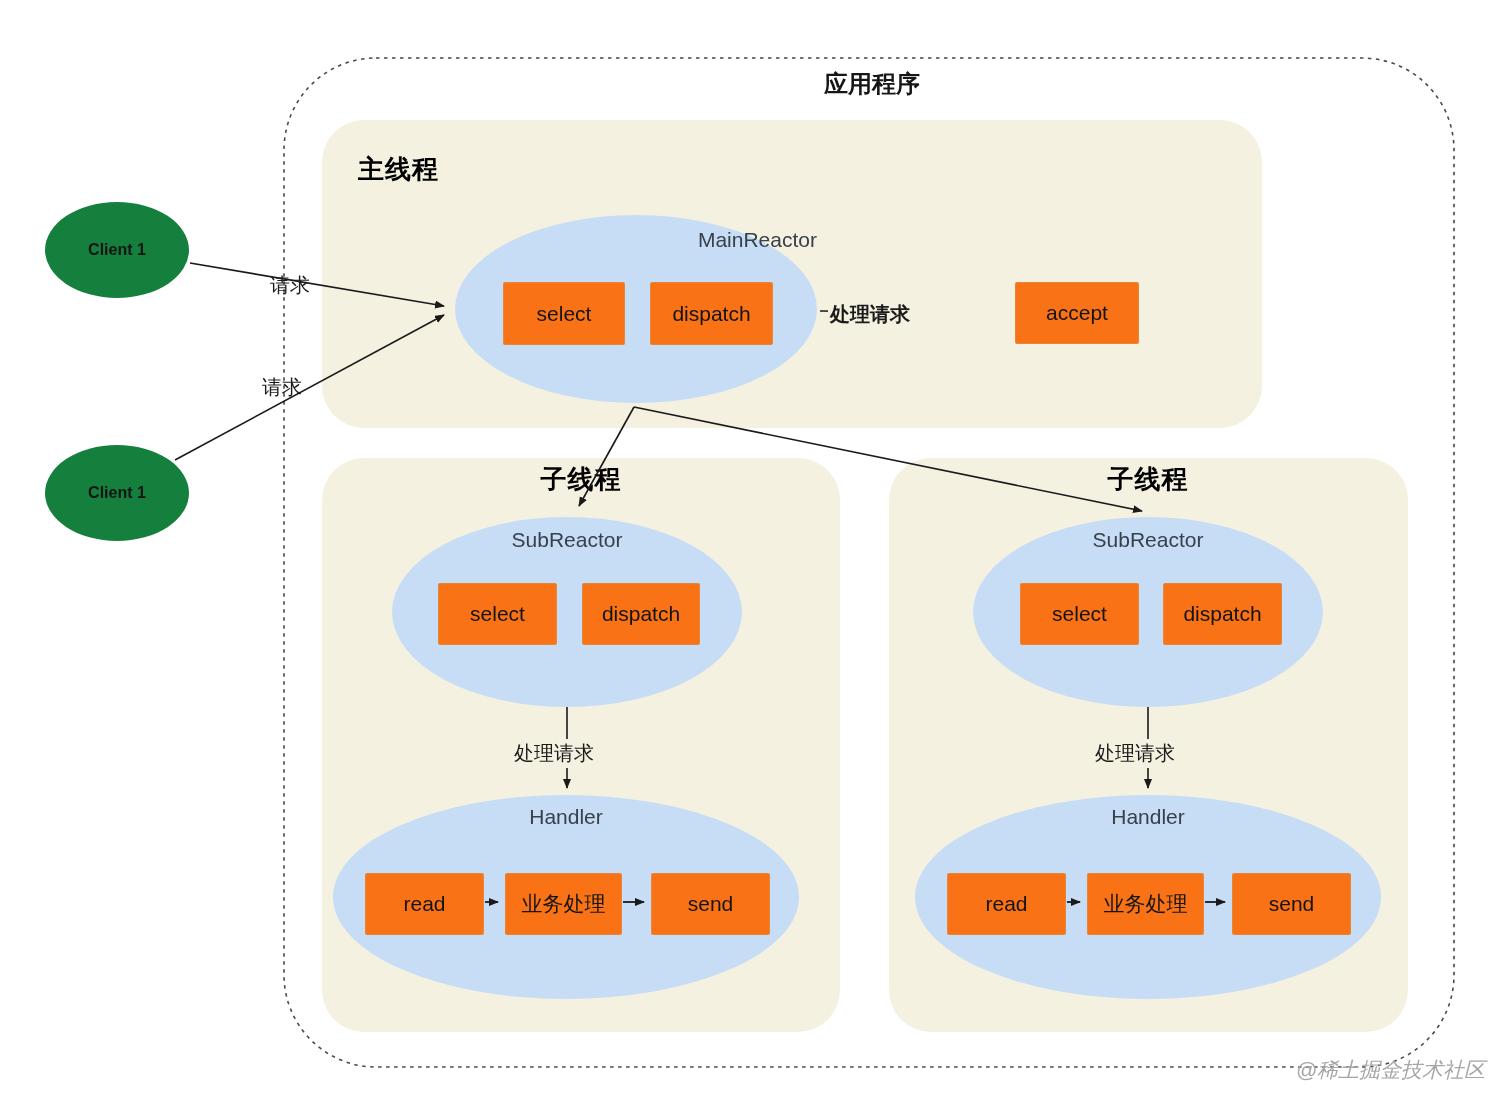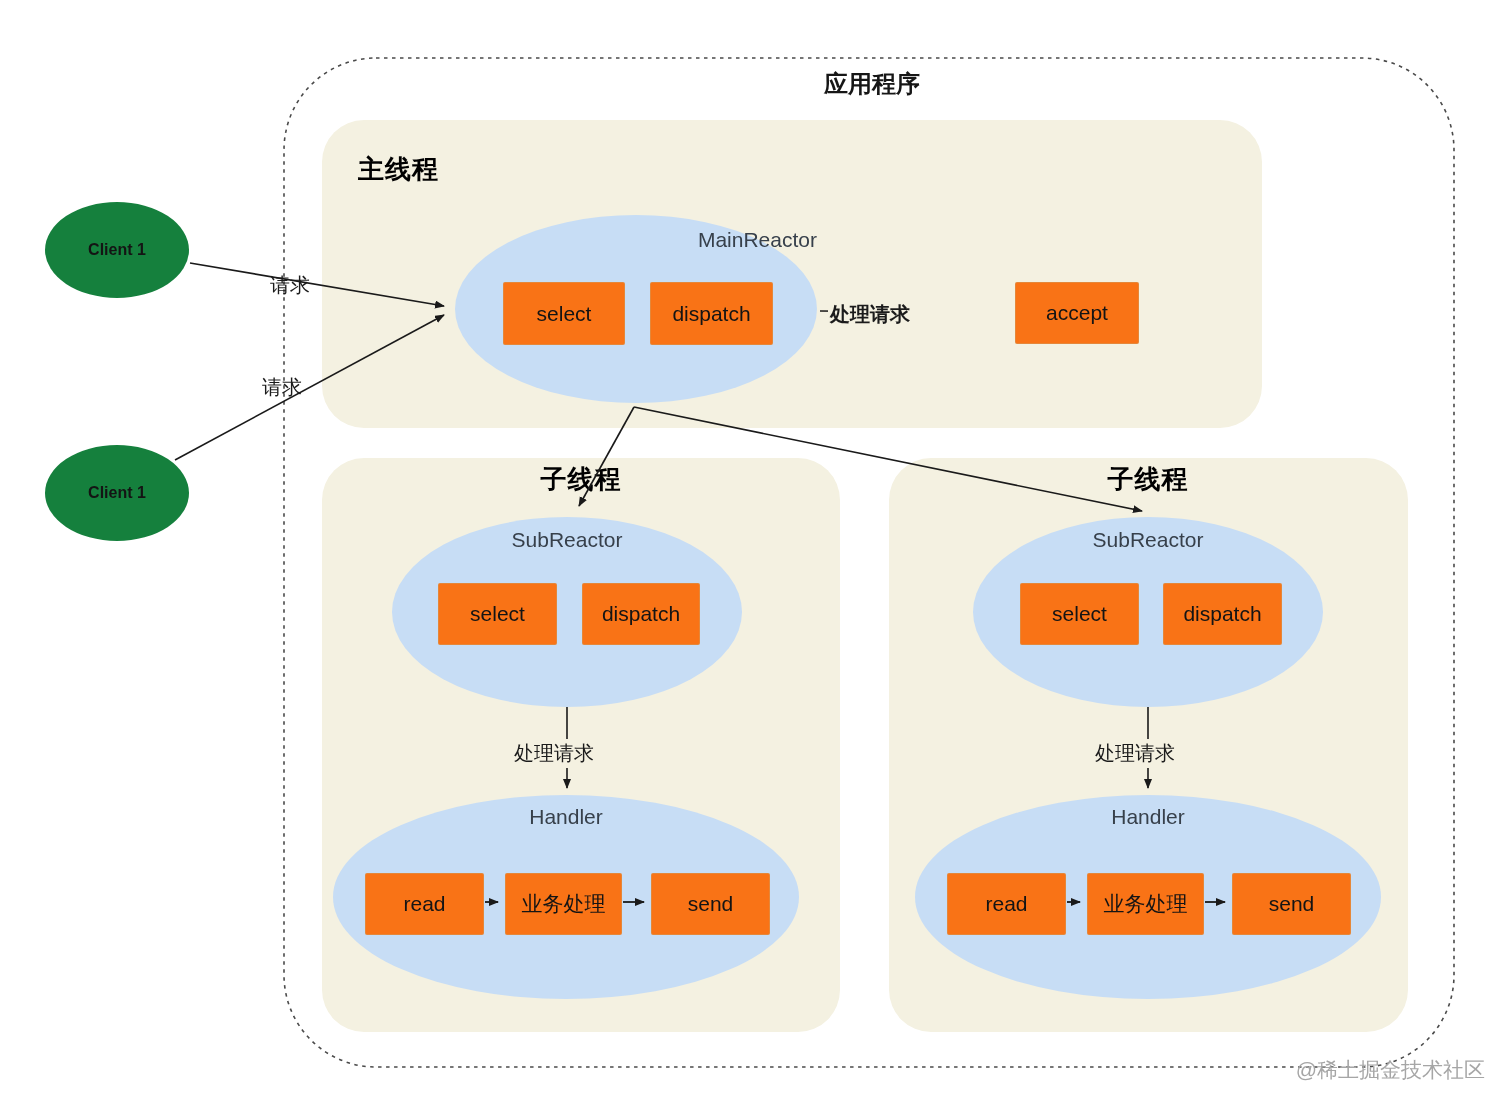--- a/index.html
+++ b/index.html
@@ -193,15 +193,15 @@
     <line x1="1067" y1="902" x2="1080" y2="902" stroke="#1a1a1a" stroke-width="1.8" marker-end="url(#arrow)"></line>
     <line x1="1205" y1="902" x2="1225" y2="902" stroke="#1a1a1a" stroke-width="1.8" marker-end="url(#arrow)"></line>
   </svg>
 
   <div class="edge-label" style="left:270px; top:272px; width:100px;">请求</div>
   <div class="edge-label" style="left:262px; top:374px; width:100px;">请求</div>
   <div class="edge-label masked bold" style="left:828px; top:300px; width:110px;">处理请求</div>
   <div class="edge-label masked" style="left:512px; top:739px; width:110px;">处理请求</div>
   <div class="edge-label masked" style="left:1093px; top:739px; width:110px;">处理请求</div>
 
-  <div class="watermark" style="right:27px; top:1056px;">@稀土掘金技术社区</div>
+  <div class="watermark" style="right:27px; top:1056px;font-style:italic;">@稀土掘金技术社区</div>
 
 </div>
 
 </body></html>

